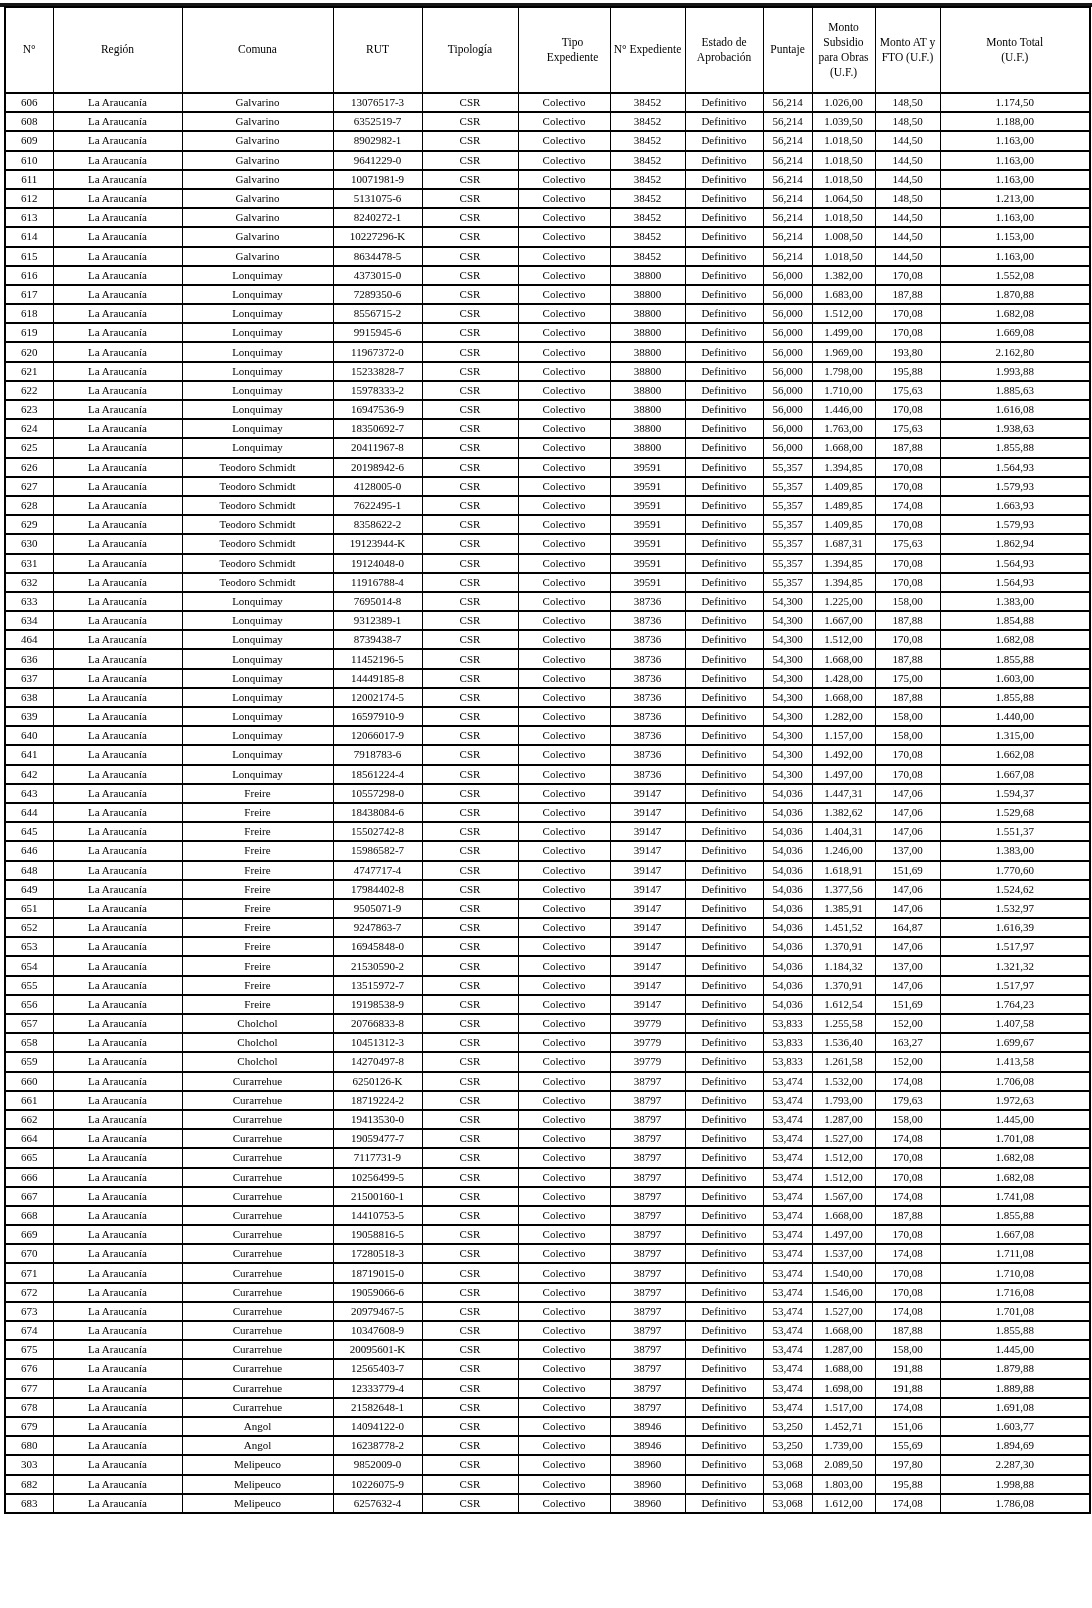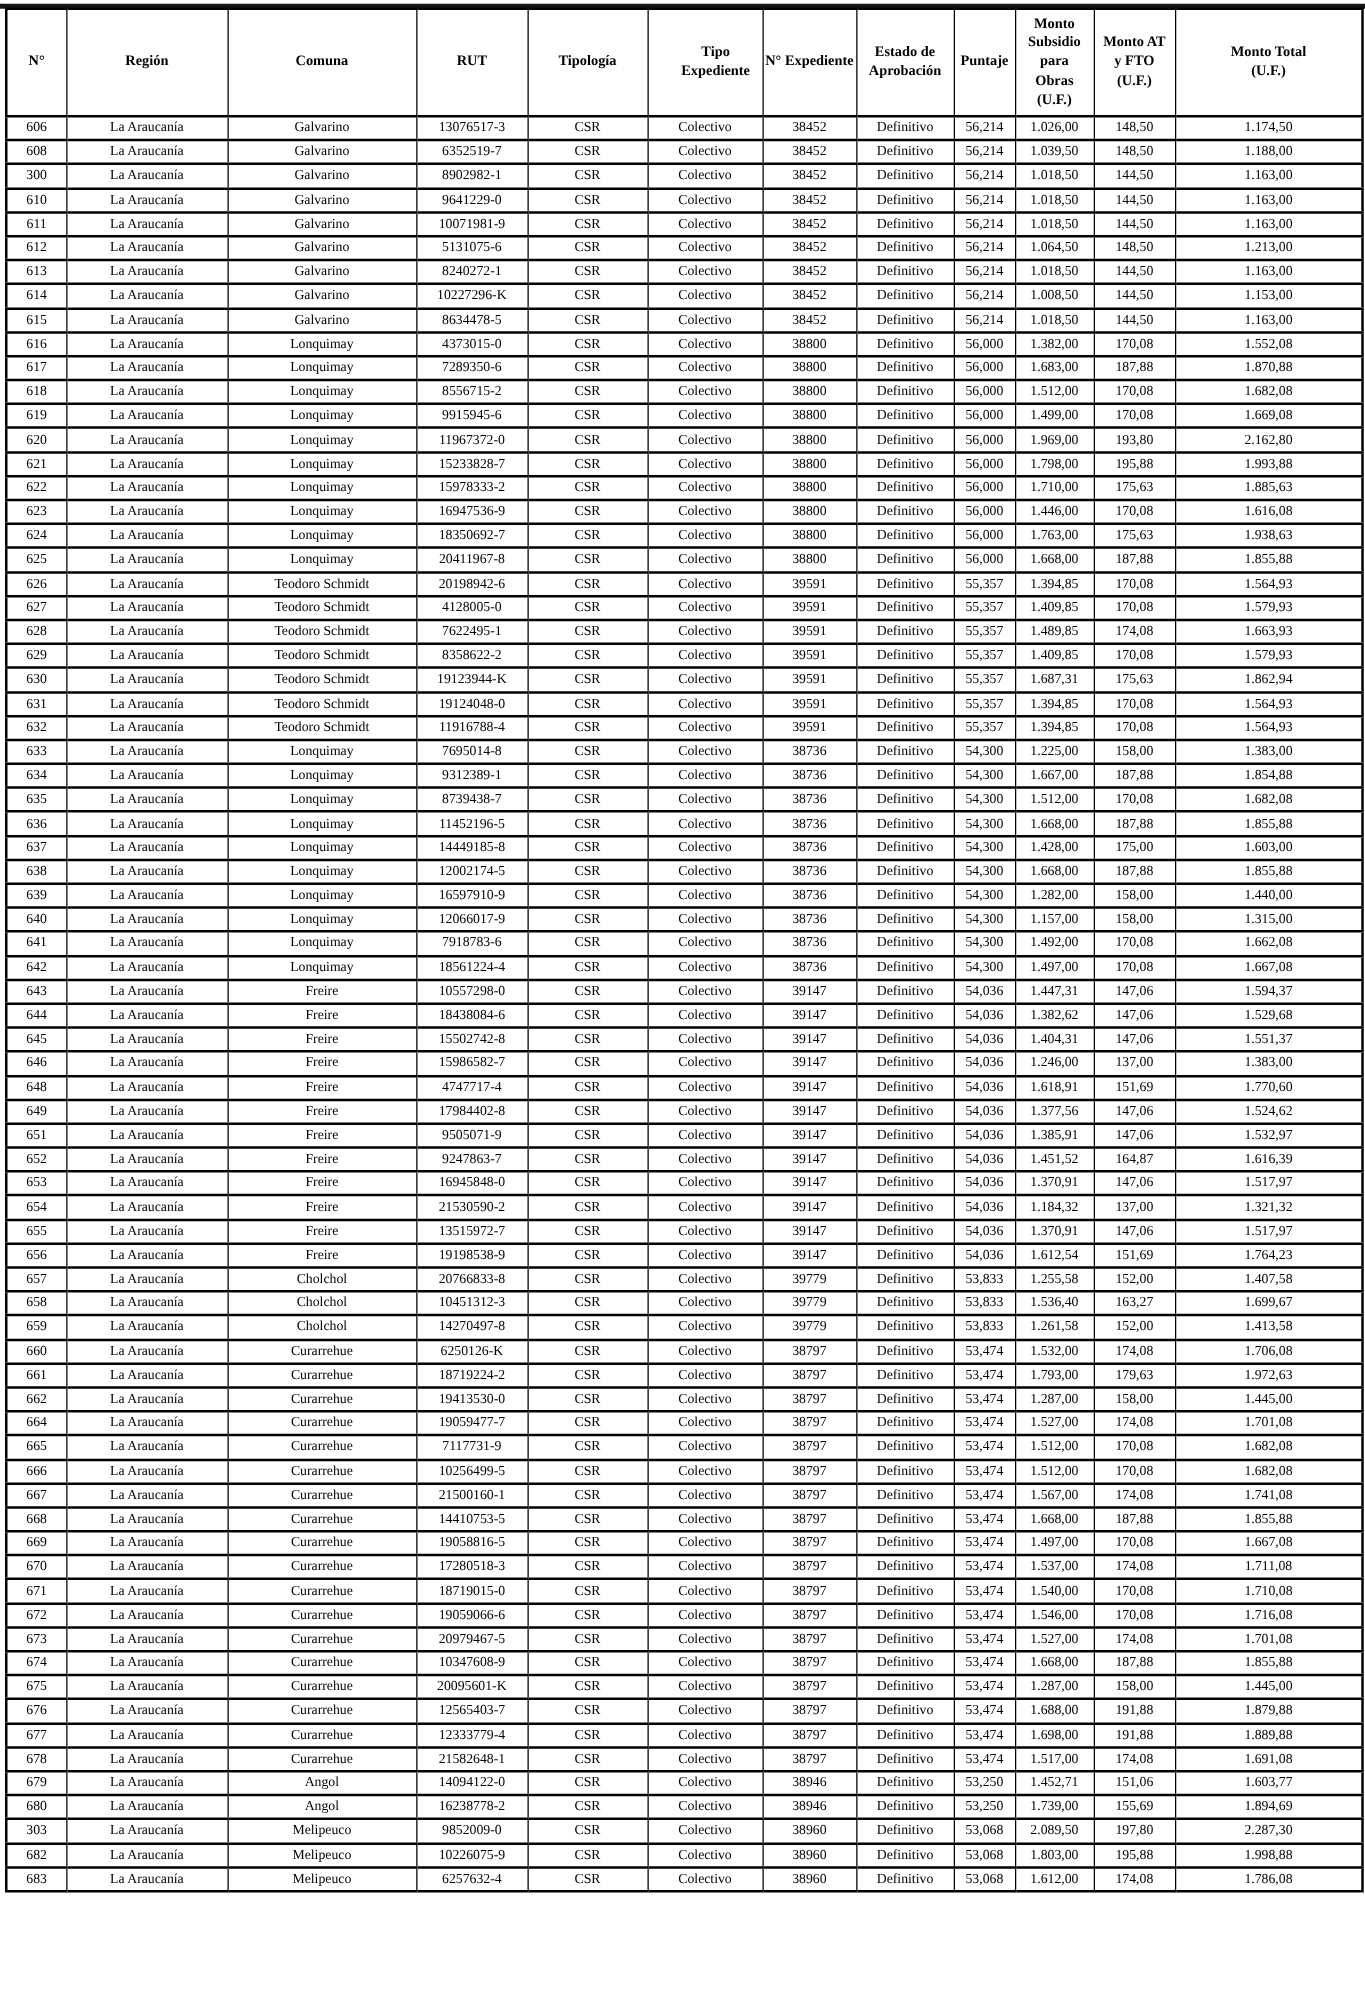--- a/index.html
+++ b/index.html
@@ -38,21 +38,21 @@
     border-top: 2px solid #000000;
     border-bottom: 2px solid #000000;
     text-align: center;
     vertical-align: middle;
     padding: 0 1px;
     overflow: hidden;
   }
   table.results th {
     height: 84px;
     font-size: 11.5px;
-    font-weight: bold;
+    font-weight: normal;
     line-height: 1.32;
     white-space: normal;
   }
   table.results td {
     height: 17.2px;
     font-size: 11px;
     line-height: 1;
     white-space: nowrap;
   }
   
@@ -134,21 +134,21 @@
         <td>CSR</td>
         <td>Colectivo</td>
         <td>38452</td>
         <td>Definitivo</td>
         <td>56,214</td>
         <td>1.039,50</td>
         <td>148,50</td>
         <td>1.188,00</td>
       </tr>
       <tr>
-        <td>300</td>
+        <td>609</td>
         <td>La Araucanía</td>
         <td>Galvarino</td>
         <td>8902982-1</td>
         <td>CSR</td>
         <td>Colectivo</td>
         <td>38452</td>
         <td>Definitivo</td>
         <td>56,214</td>
         <td>1.018,50</td>
         <td>144,50</td>
@@ -498,21 +498,21 @@
         <td>CSR</td>
         <td>Colectivo</td>
         <td>38736</td>
         <td>Definitivo</td>
         <td>54,300</td>
         <td>1.667,00</td>
         <td>187,88</td>
         <td>1.854,88</td>
       </tr>
       <tr>
-        <td>635</td>
+        <td>464</td>
         <td>La Araucanía</td>
         <td>Lonquimay</td>
         <td>8739438-7</td>
         <td>CSR</td>
         <td>Colectivo</td>
         <td>38736</td>
         <td>Definitivo</td>
         <td>54,300</td>
         <td>1.512,00</td>
         <td>170,08</td>

